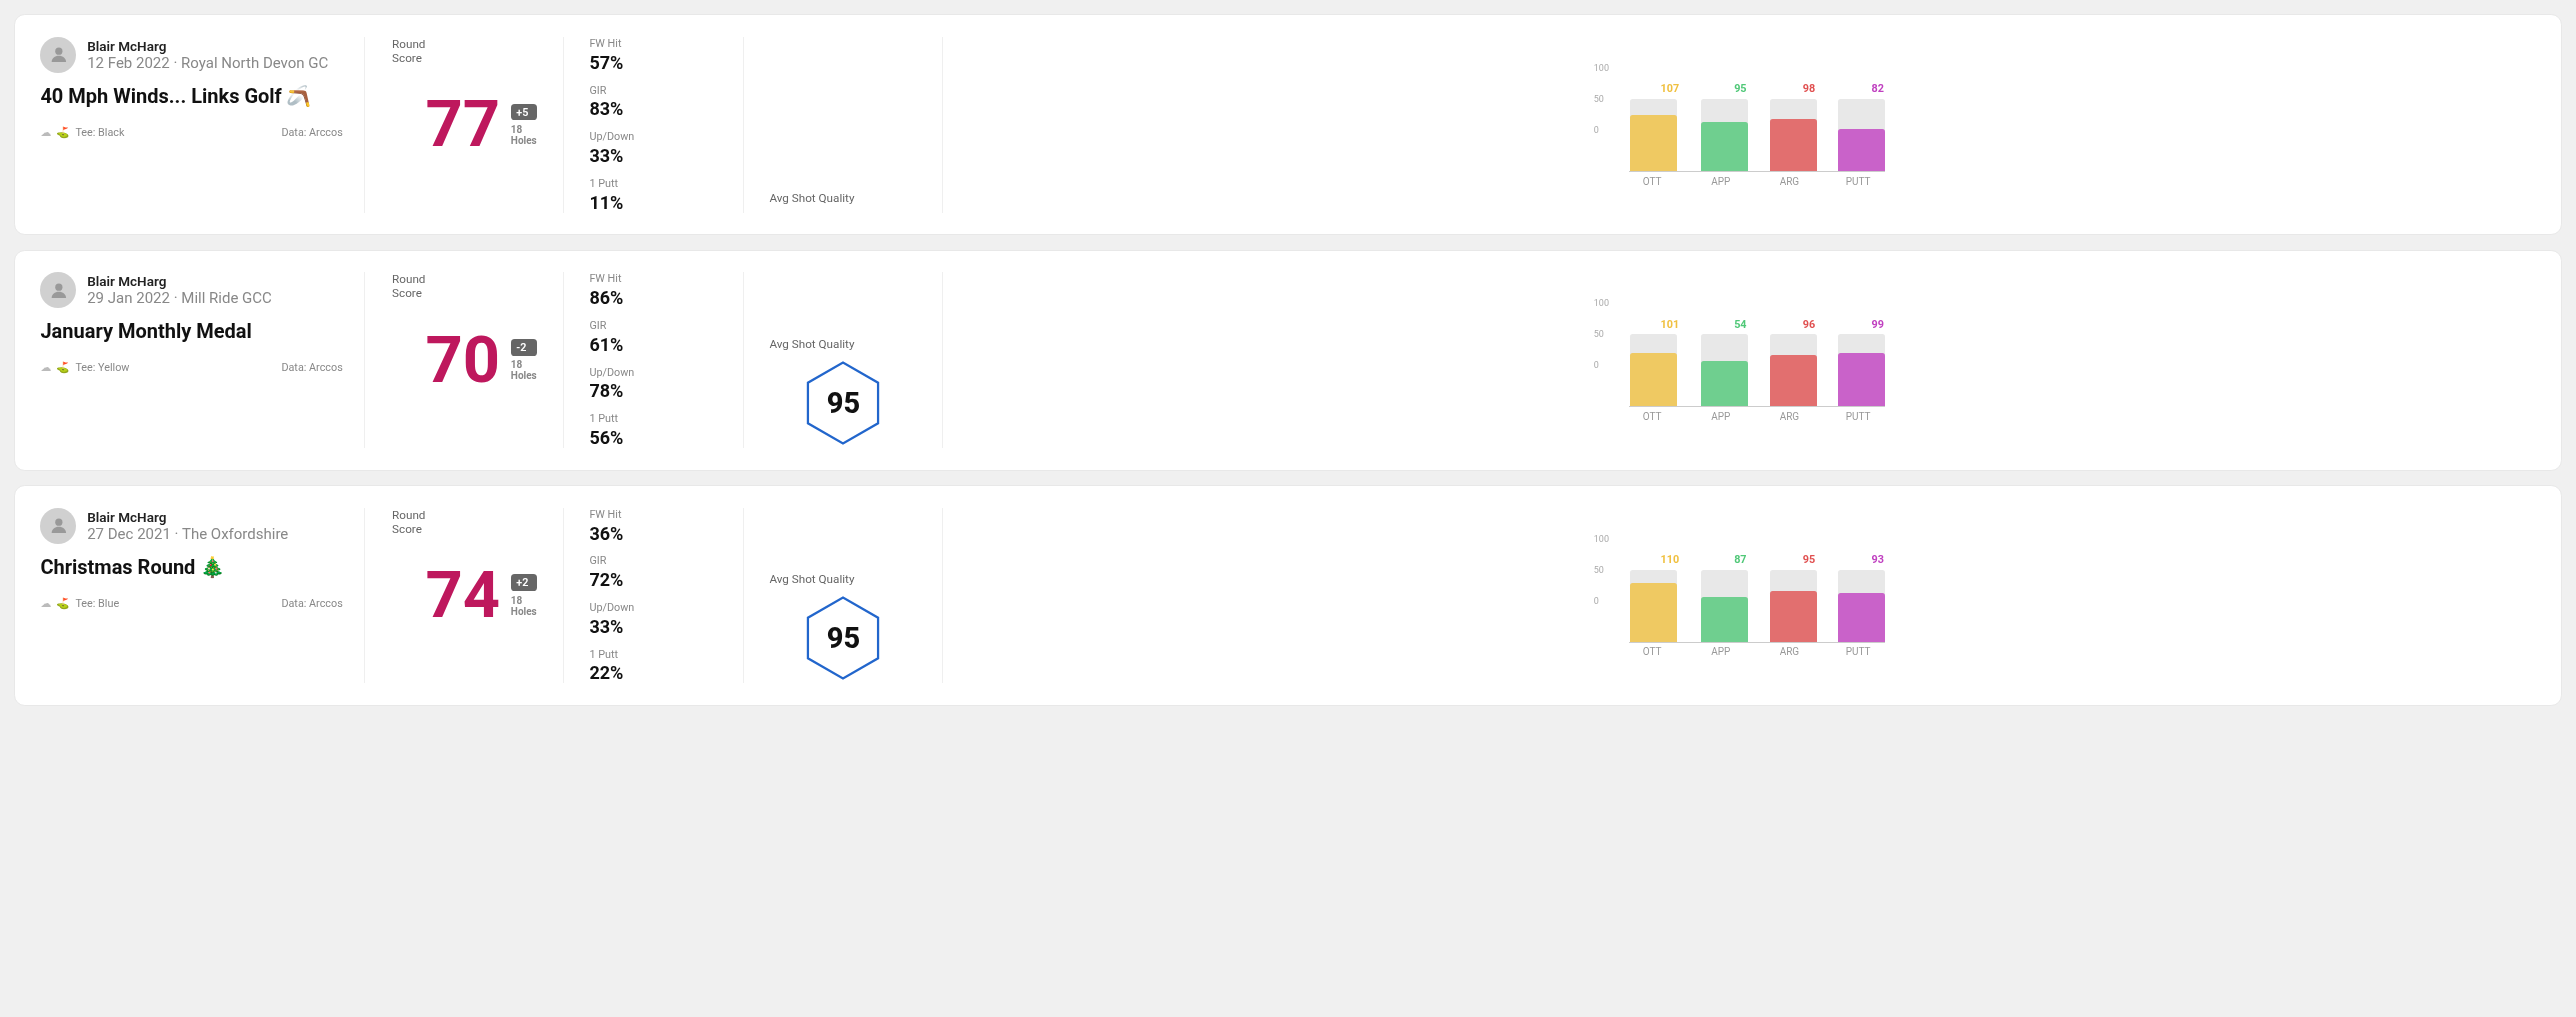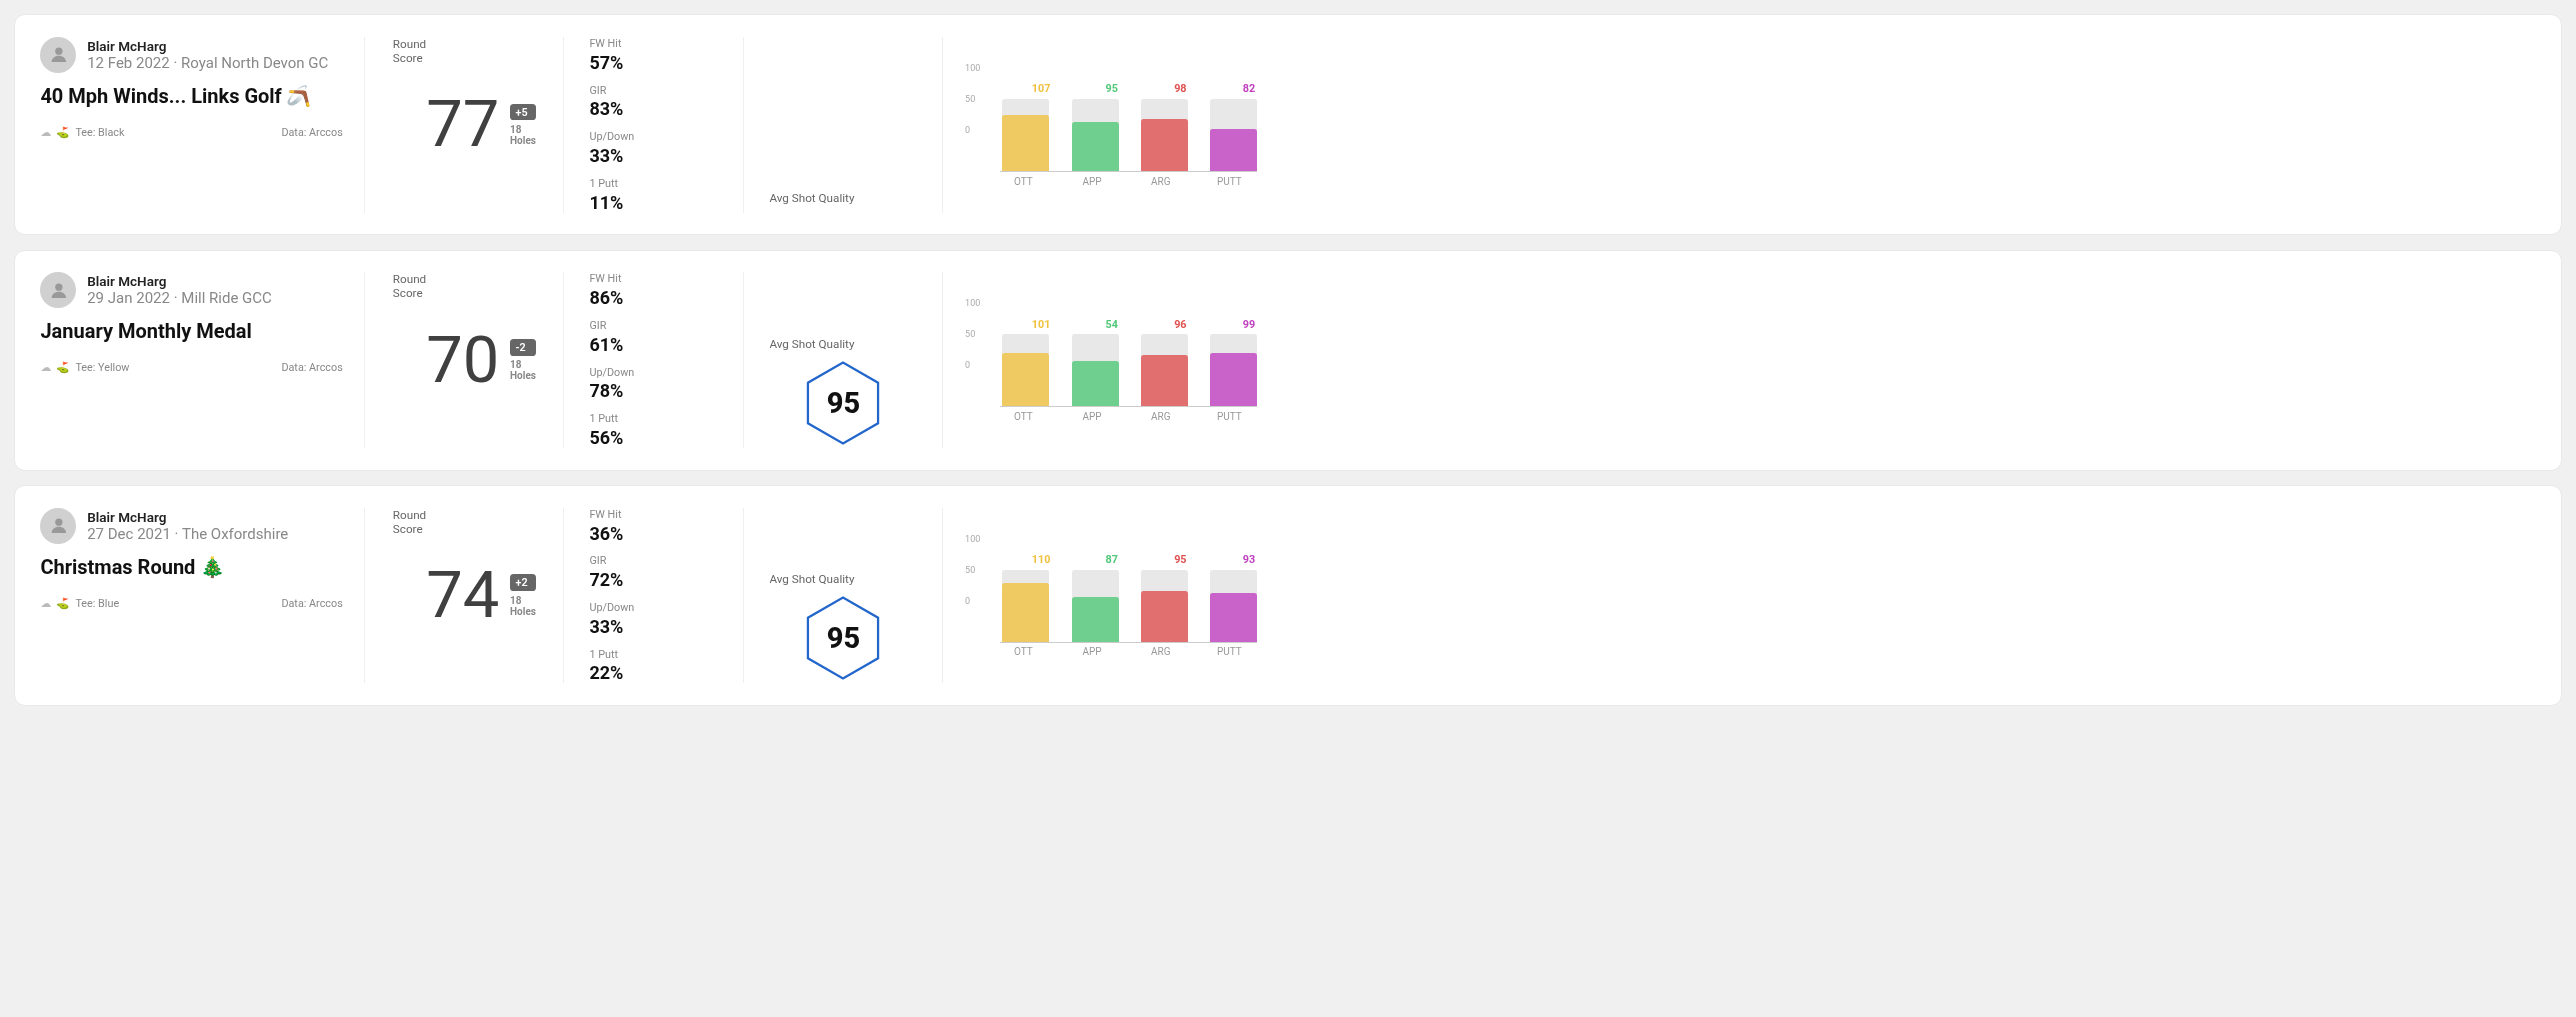--- a/index.html
+++ b/index.html
@@ -113,22 +113,22 @@
     }
 
     .score-row {
       display: flex;
       align-items: center;
       gap: 10.8px;
     }
 
     .big-score {
       font-size: 65px;
-      font-weight: 400;
-      color: #404040;
+      font-weight: 700;
+      color: #be185d;
       line-height: 1;
     }
 
     .score-details {
       display: flex;
       flex-direction: column;
       gap: 3.6px;
     }
 
     .score-badge {
@@ -302,20 +302,21 @@
     }
 
     .y-label {
       font-size: 9px;
       color: #aaa;
     }
 
     .chart-area {
       display: flex;
       gap: 16px;
+      justify-content: center;
     }
 
   </style>
 </head>
 <body>
 
 <div id="rounds-container">
     <div class="card">
 
       <div class="card-left">

